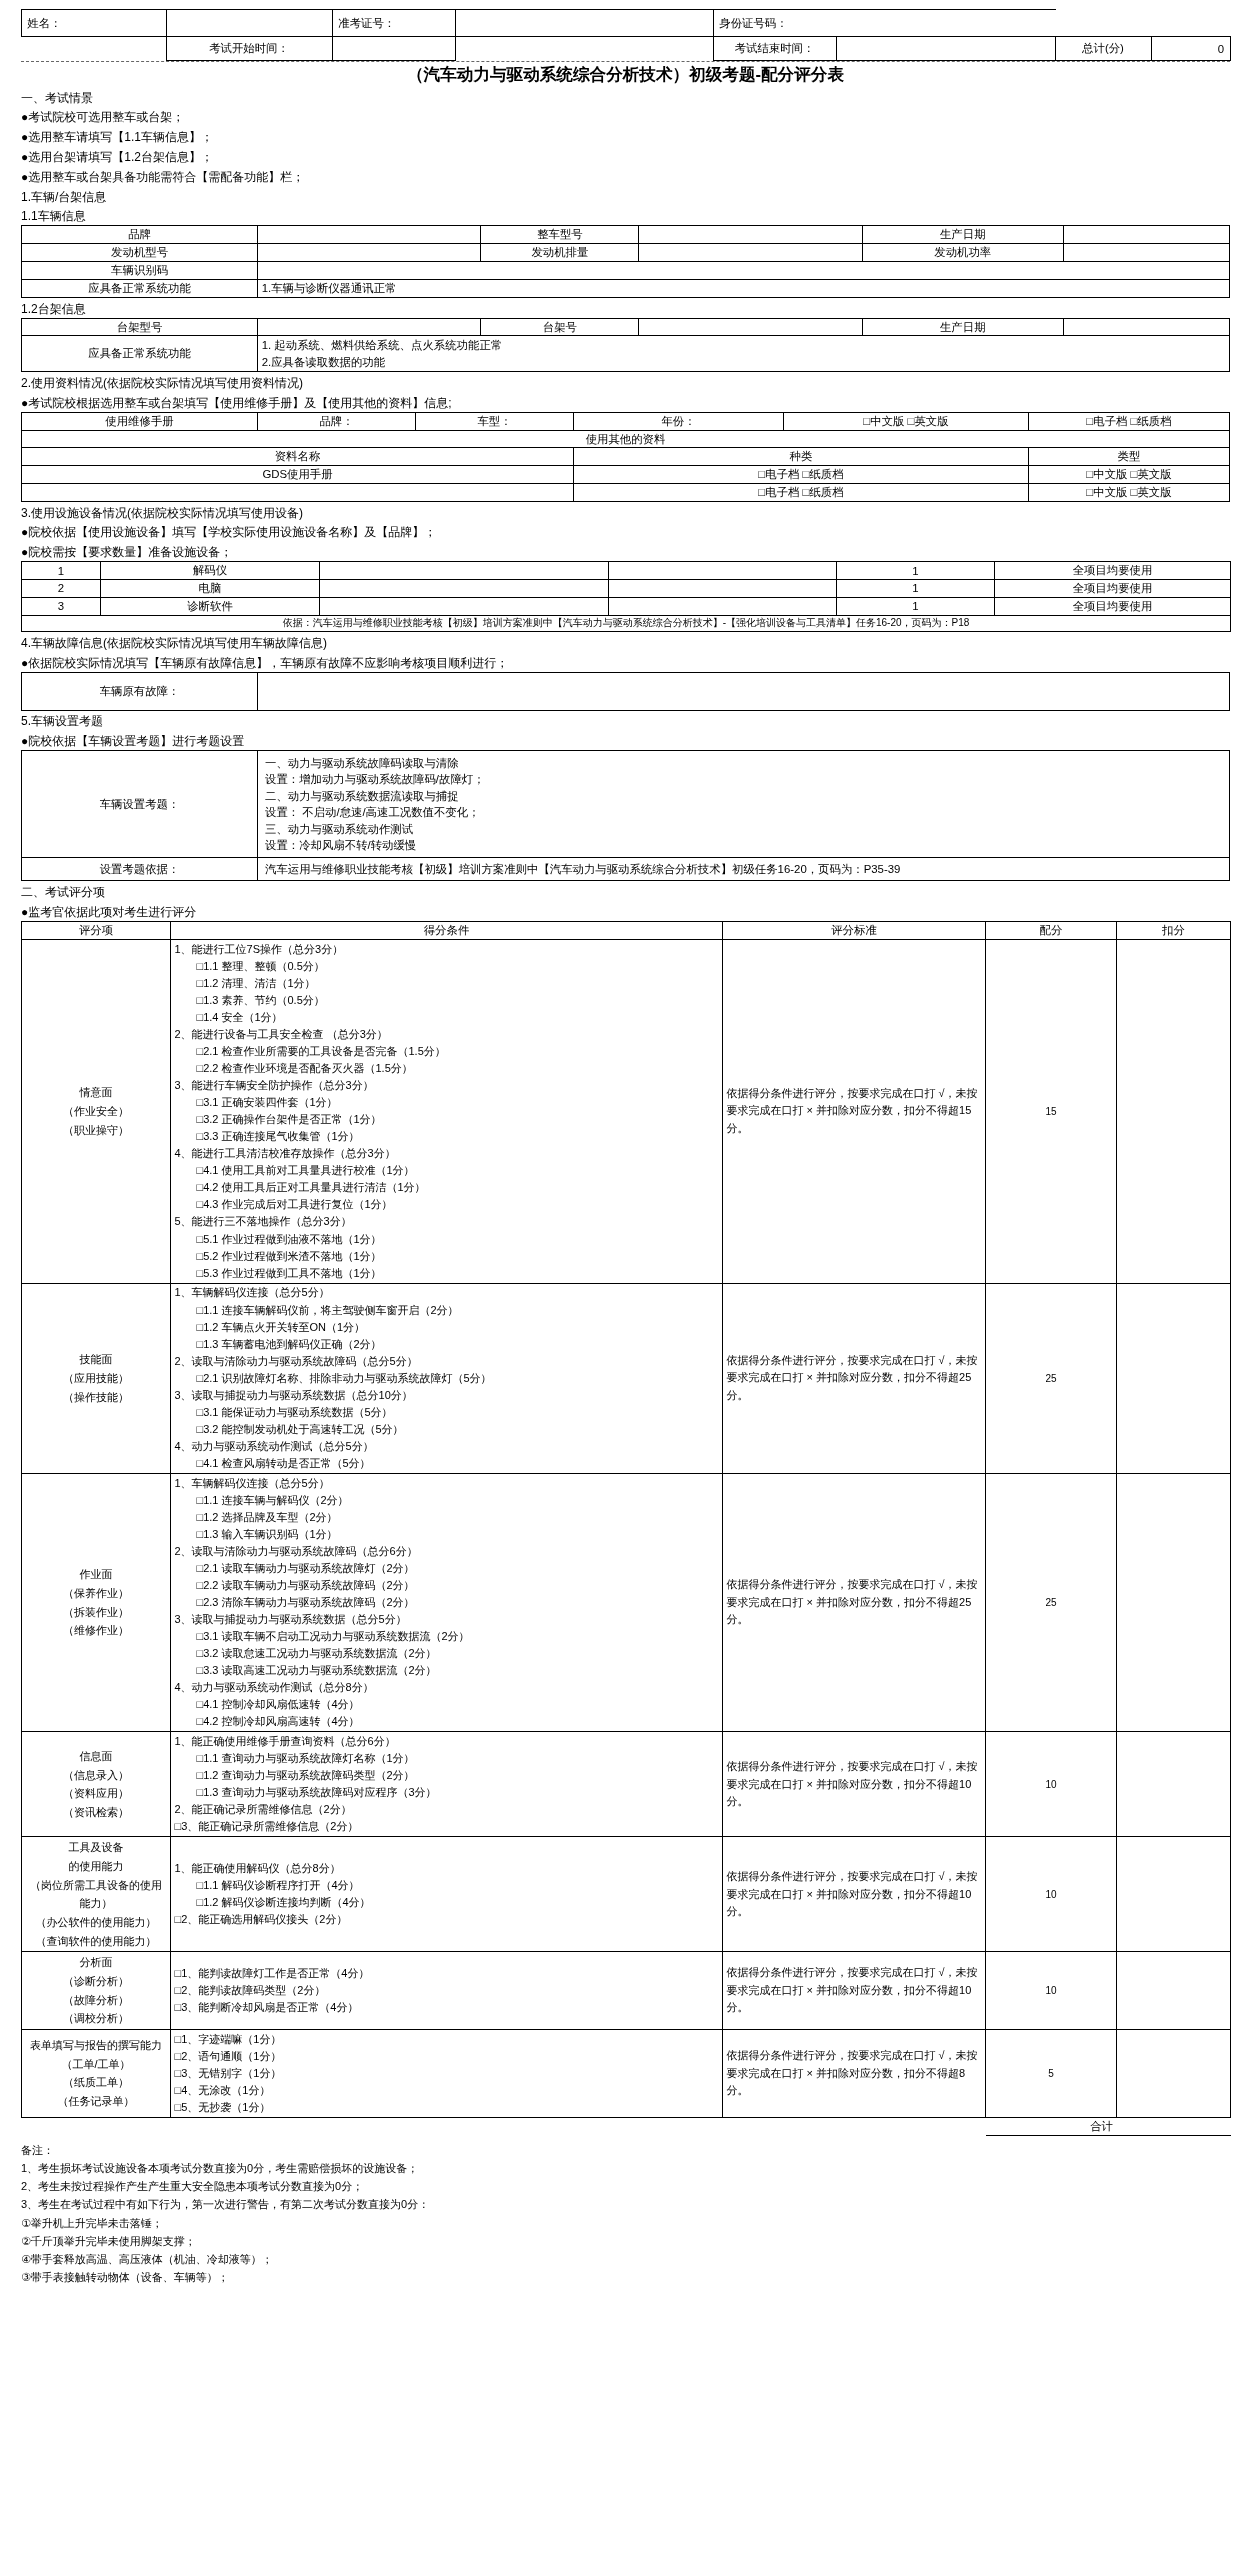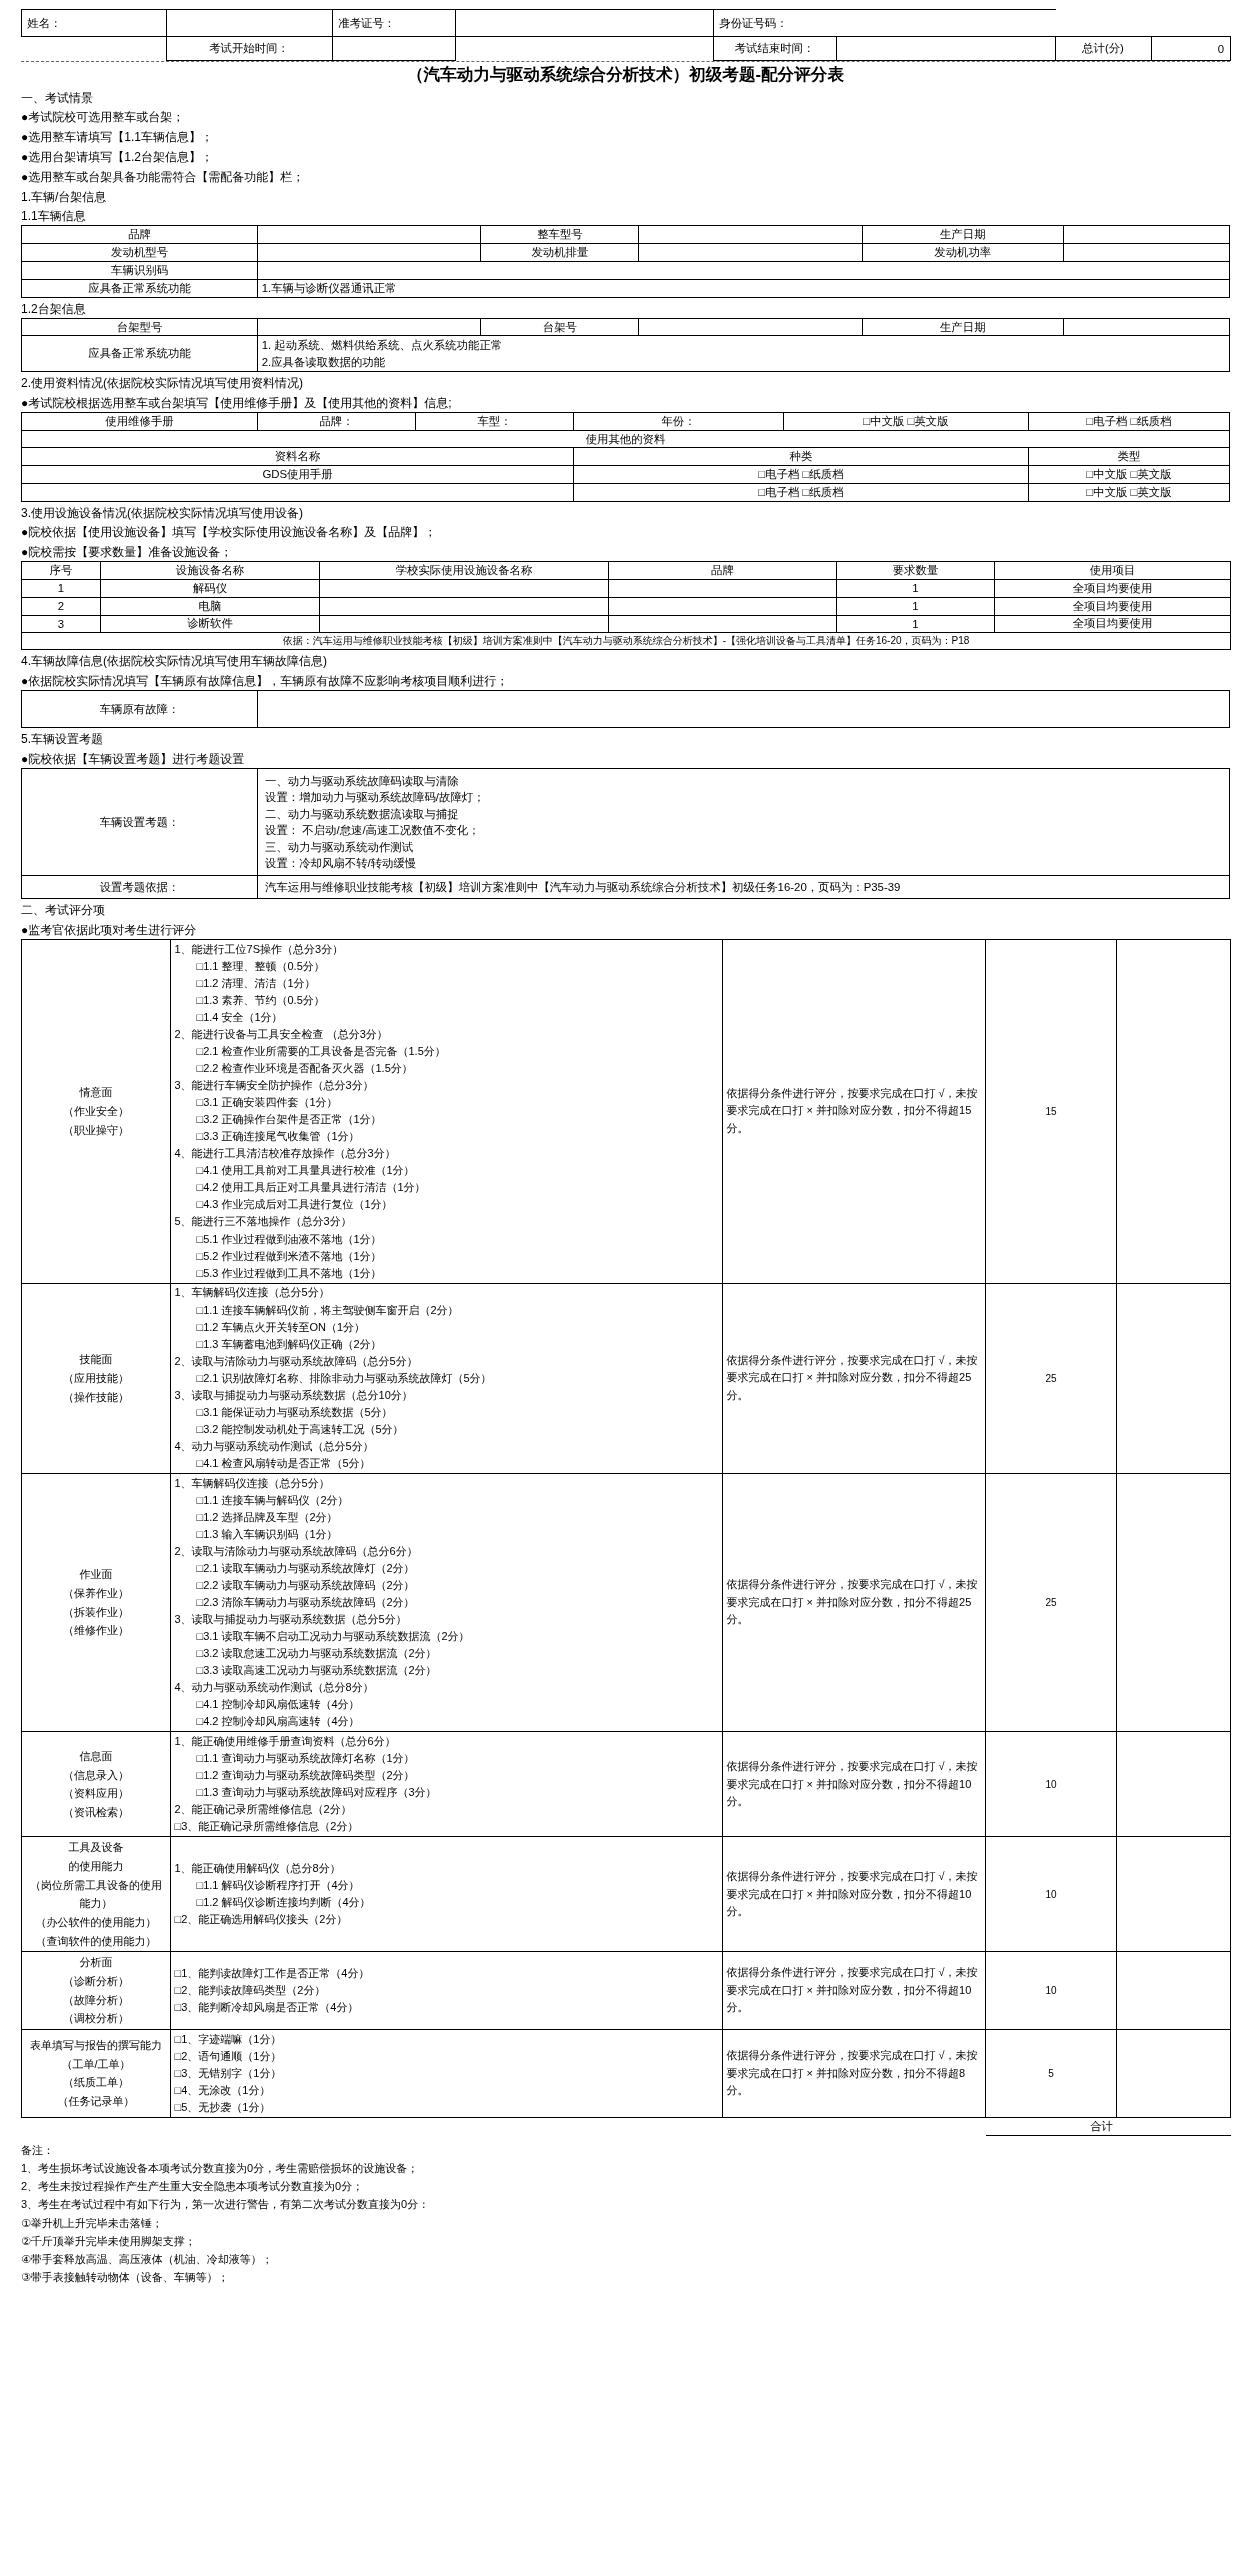--- a/index.html
+++ b/index.html
@@ -216,28 +216,20 @@
     <colgroup>
         <col style="width:79px">
         <col style="width:219px">
         <col style="width:289px">
         <col style="width:228px">
         <col style="width:158px">
         <col style="width:236px">
       </colgroup>
     <tbody>
     <tr>
-      <td class="c">序号</td>
-      <td class="c">设施设备名称</td>
-      <td class="c">学校实际使用设施设备名称</td>
-      <td class="c">品牌</td>
-      <td class="c">要求数量</td>
-      <td class="c">使用项目</td>
-    </tr>
-    <tr>
       <td class="c">1</td>
       <td class="c">解码仪</td>
       <td class="c"></td>
       <td class="c"></td>
       <td class="c">1</td>
       <td class="c">全项目均要使用</td>
     </tr>
     <tr>
       <td class="c">2</td>
       <td class="c">电脑</td>
@@ -306,20 +298,27 @@
 
   <table class="main">
     <colgroup>
         <col style="width:149px">
         <col style="width:552px">
         <col style="width:263px">
         <col style="width:131px">
         <col style="width:114px">
       </colgroup>
     <tbody>
+        <tr>
+      <td class="c">评分项</td>
+      <td class="c">得分条件</td>
+      <td class="c">评分标准</td>
+      <td class="c">配分</td>
+      <td class="c">扣分</td>
+    </tr>
 
     <tr>
       <td class="itemname" style="white-space:pre-line">情意面
 （作业安全）
 （职业操守）</td>
       <td class="crit" style="white-space:pre-line">1、能进行工位7S操作（总分3分）
 　　□1.1 整理、整顿（0.5分）
 　　□1.2 清理、清洁（1分）
 　　□1.3 素养、节约（0.5分）
 　　□1.4 安全（1分）

